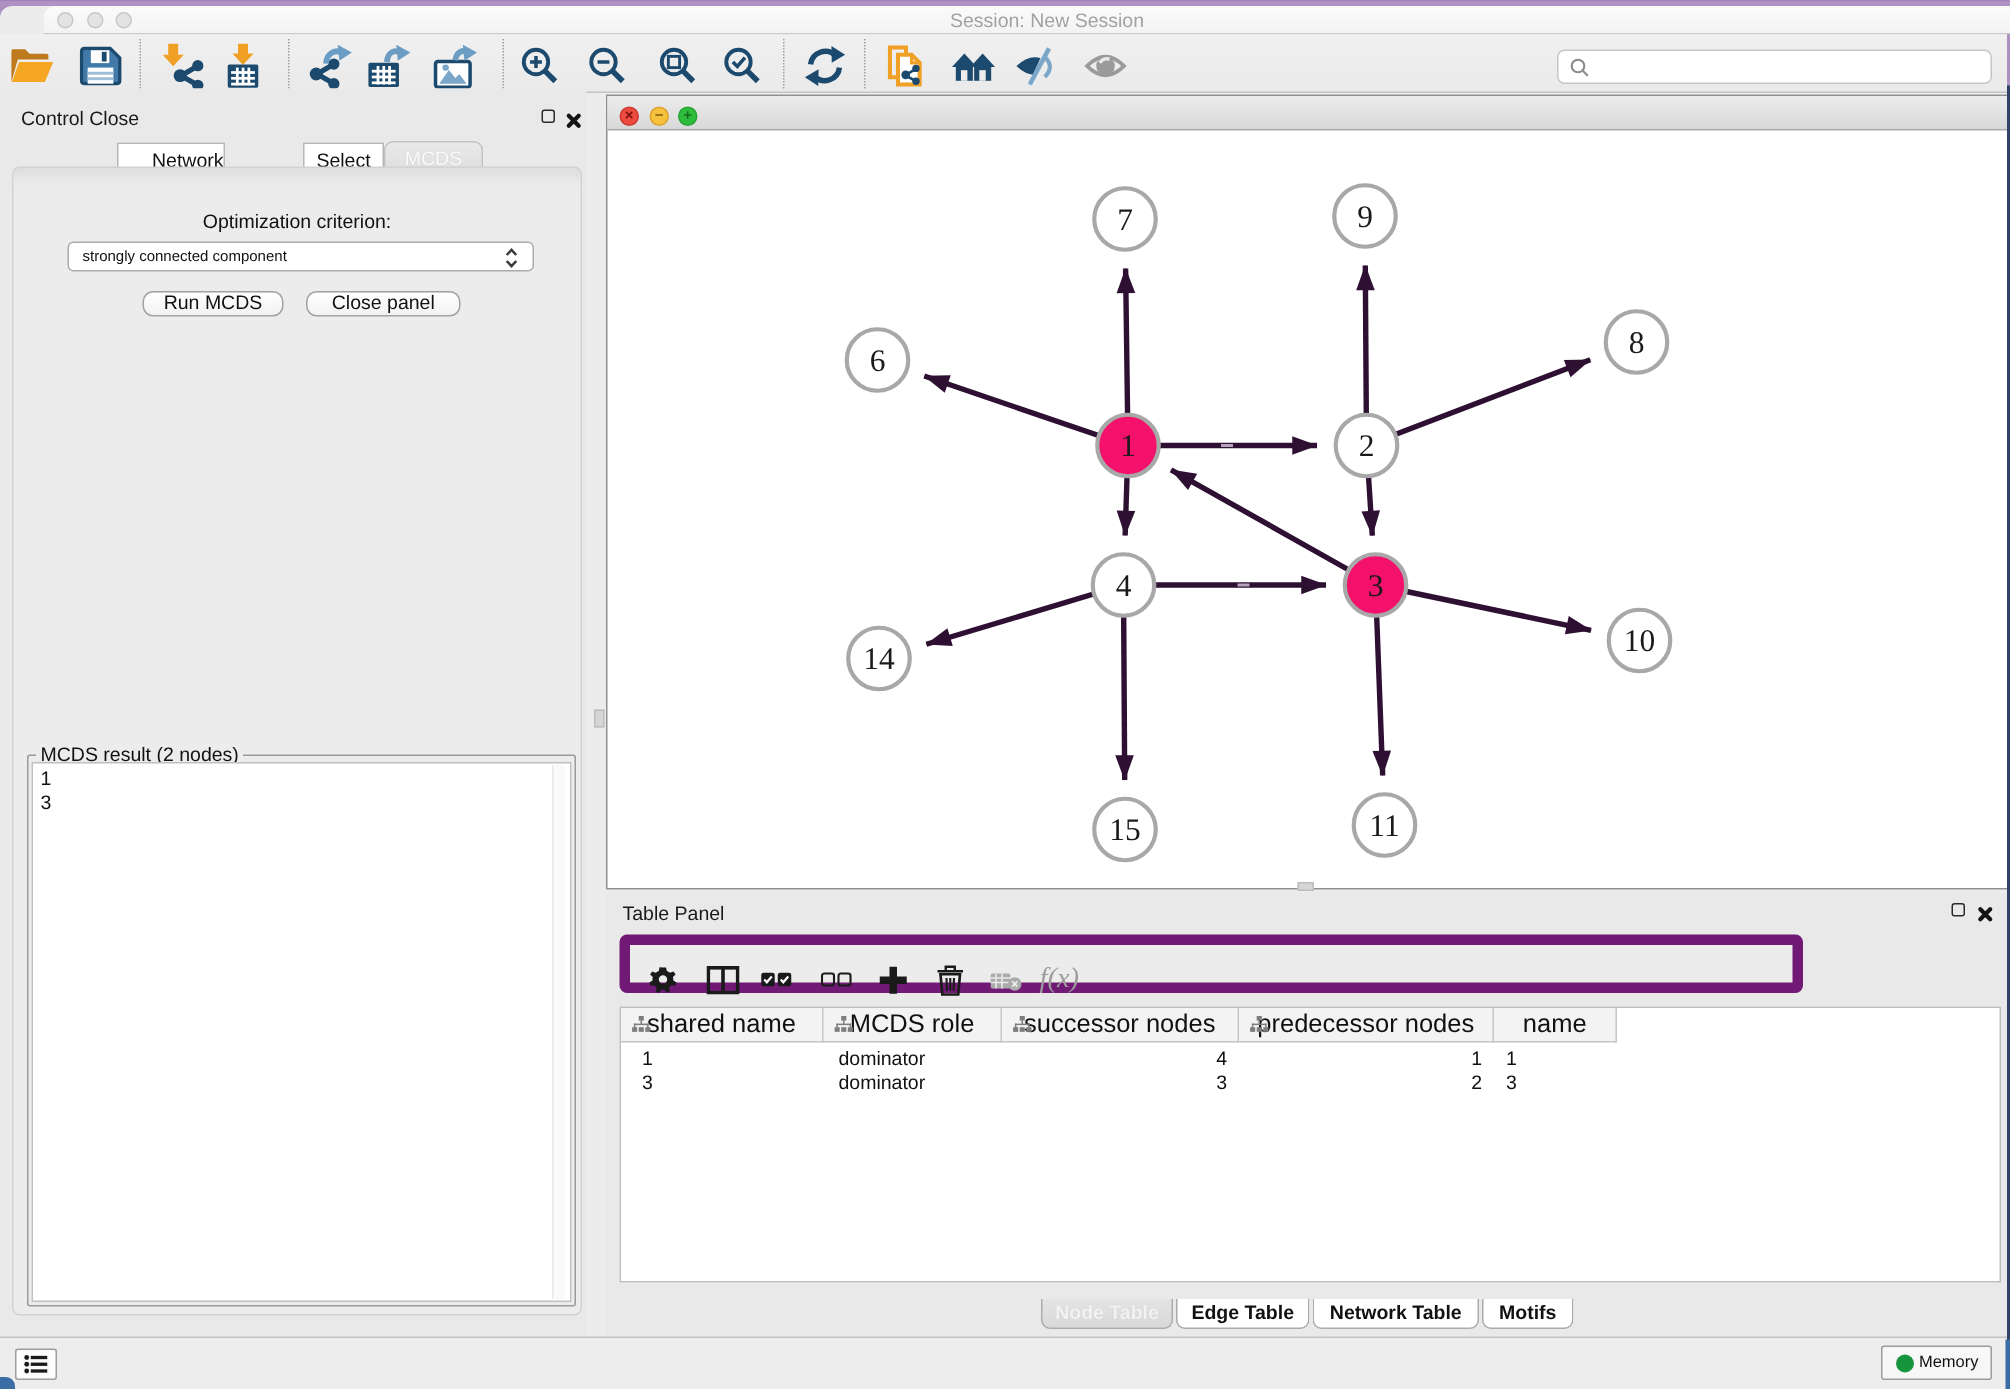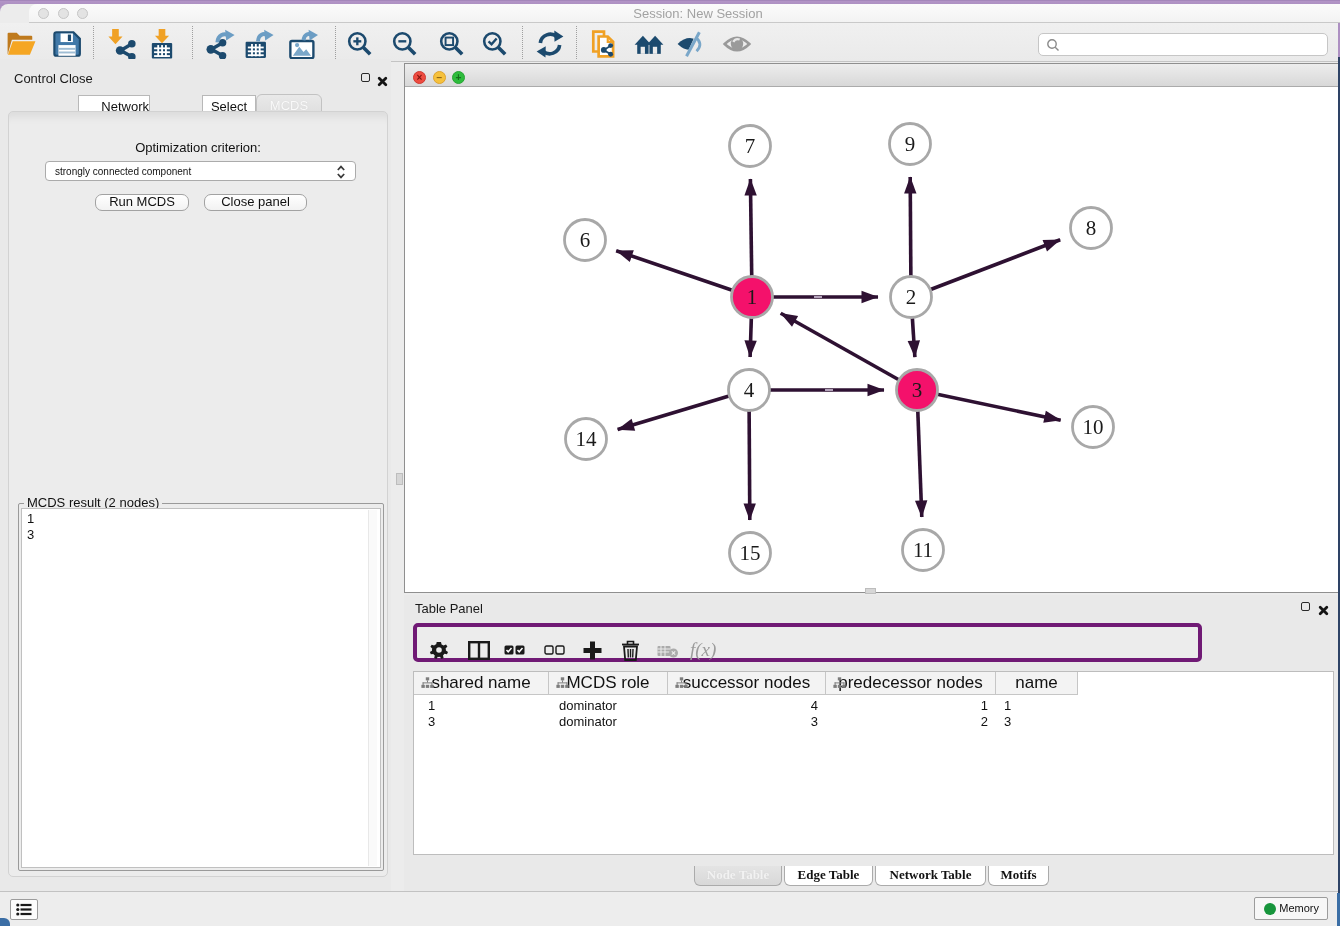--- a/index.html
+++ b/index.html
@@ -29,28 +29,28 @@
 #fs-scroll { position:absolute; right:3px; top:1px; width:9px; height:356px; background:#fafafa; border-left:1px solid #e8e8e8; }
 
 #netwin { position:absolute; left:404px; top:59px; width:935px; height:530px; border:1px solid #8f8f8f; background:#fff; }
 #net-titlebar { position:absolute; left:0; top:0; width:100%; height:23px; background:linear-gradient(#ededed,#d8d8d8); border-bottom:1px solid #ababab; }
 .tl2 { position:absolute; top:6.5px; width:13px; height:13px; border-radius:50%; font-size:10px; font-weight:bold; text-align:center; line-height:12px; }
 #net-title { position:absolute; top:4px; left:0; width:100%; text-align:center; font-size:13px; font-weight:bold; color:#111; }
 #graph { position:absolute; left:0; top:24px; }
 
 #tpanel { position:absolute; left:404px; top:591px; width:934px; height:296px; background:#e9e9e9; }
 #tp-title { position:absolute; left:11px; top:6px; font-size:13px; color:#1a1a1a; }
-#tp-toolbar { position:absolute; left:9px; top:28px; width:789px; height:39px; background:#ececec; border:4px solid #701a75; border-radius:5px; }
+#tp-toolbar { position:absolute; left:9px; top:28px; width:789px; height:39px; background:#ececec; border:7px solid #701a75; border-radius:5px; }
 #tbl { position:absolute; left:9px; top:76px; width:921px; height:184px; background:#fff; border:1px solid #bdbdbd; }
 #tbl-head { position:absolute; left:0; top:0; width:664px; height:23px; background:#f3f3f3; border-bottom:1px solid #c6c6c6; }
 .th { position:absolute; top:0; height:23px; border-right:1px solid #c6c6c6; font-size:17px; color:#111; text-align:center; line-height:22px; }
 .th svg { position:absolute; left:7px; top:5px; }
 .td { position:absolute; font-size:13px; color:#111; }
 #tp-tabs { position:absolute; left:0; top:271px; width:100%; height:20px; }
-.btab { position:absolute; top:0; height:20px; background:#fff; border:1px solid #ababab; border-top:none; border-radius:0 0 6px 6px; font-size:13px; font-weight:bold; text-align:center; line-height:18px; color:#111;font-family:Liberation Serif, serif; }
+.btab { position:absolute; top:0; height:20px; background:#fff; border:1px solid #ababab; border-top:none; border-radius:0 0 6px 6px; font-size:13px; font-weight:bold; text-align:center; line-height:18px; color:#111; }
 
 #statusbar { position:absolute; left:0; top:887px; width:1338px; height:35px; background:#ededed; border-top:1px solid #c2c2c2; }
 #sb-left { position:absolute; left:10px; top:7px; width:28px; height:21px; background:#fcfcfc; border:1px solid #9c9c9c; border-radius:2px; }
 #sb-mem { position:absolute; right:10px; top:5px; width:74px; height:23px; background:#f7f7f7; border:1px solid #9c9c9c; border-radius:2px; font-size:11px; color:#111; line-height:21px; text-align:right; padding-right:8px; }
 #rightstrip { position:absolute; right:0; top:57px; width:2px; height:869px; background:#2e4366; }
 </style>
 </head>
 <body>
 <div id="win">
   <div id="titlebar">

